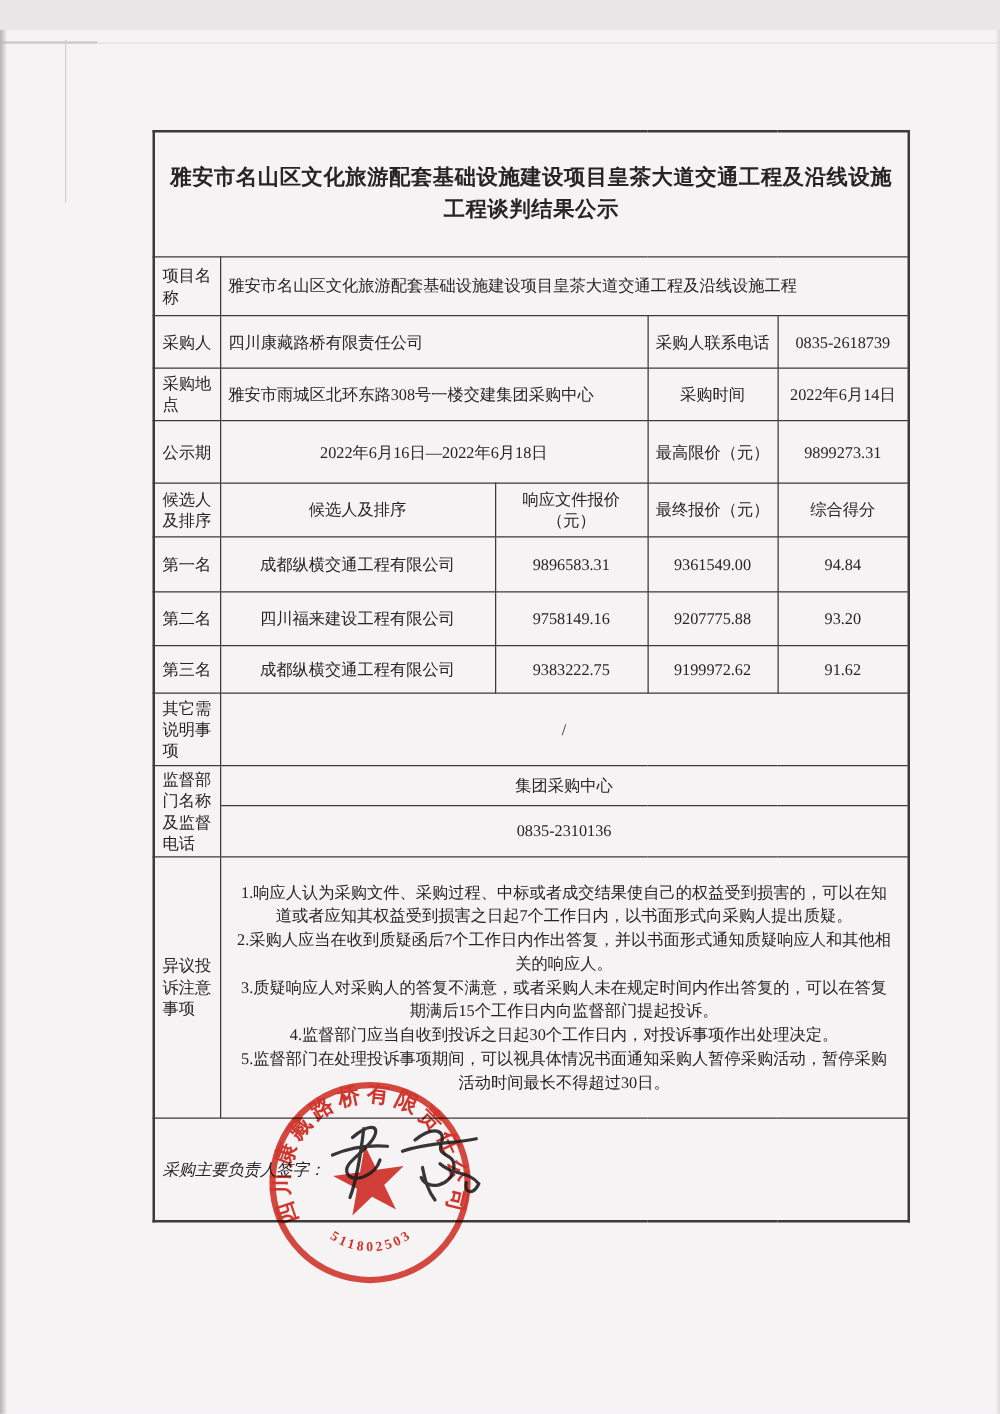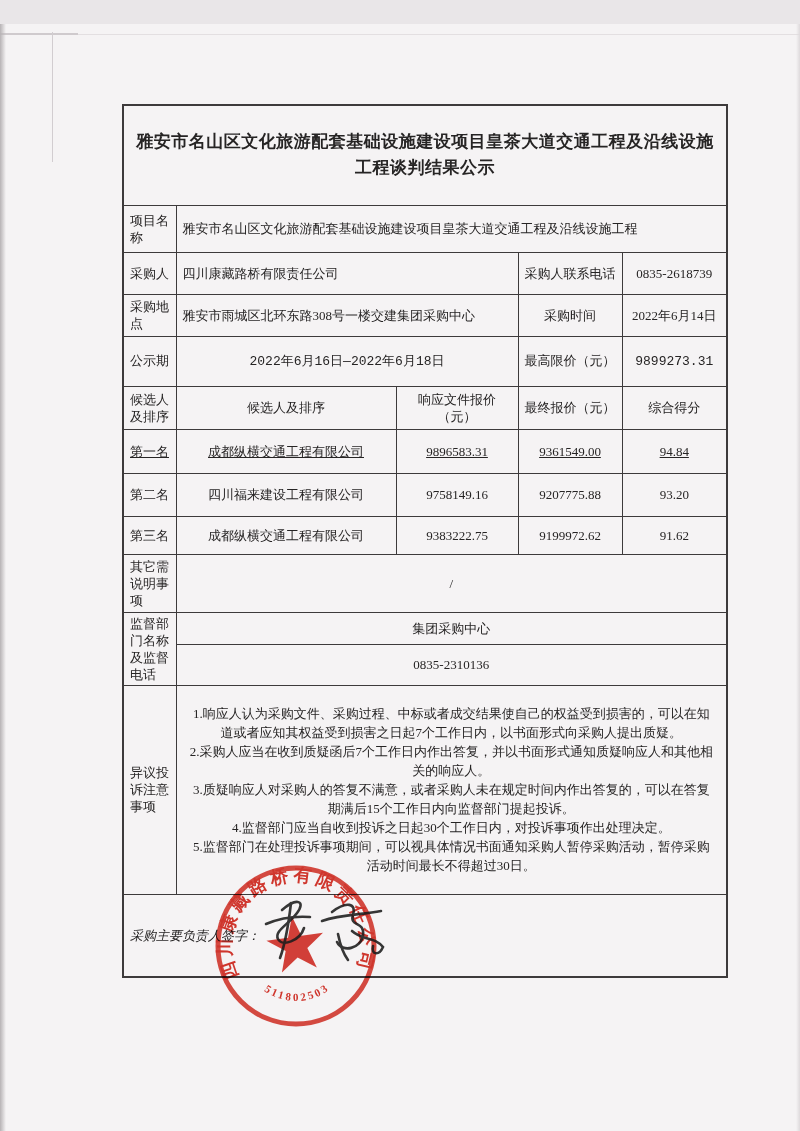--- a/index.html
+++ b/index.html
@@ -33,23 +33,23 @@
     border:1px solid #3d3a3b;
     padding:2px 6px;
     vertical-align:middle;
     word-break:break-all;
     line-height:17px;
   }
   tr.r-title  {height:100px;}
   tr.r-project{height:47px;}
   tr.r-buyer  {height:42px;}
   tr.r-loc    {height:42px;}
-  tr.r-period {height:50px;font-family:Liberation Mono, monospace;}
+  tr.r-period {height:50px;}
   tr.r-chead  {height:43px;}
-  tr.r-c1     {height:44px;text-decoration:underline;}
+  tr.r-c1     {height:44px;}
   tr.r-c2     {height:43px;font-family:Liberation Serif, serif;}
   tr.r-c3     {height:38px;}
   tr.r-other  {height:58px;}
   tr.r-sup1   {height:30px;}
   tr.r-sup2   {height:38px;}
   tr.r-obj    {height:209px;}
   tr.r-sign   {height:83px;font-style:italic;}
 
   .title-cell{ text-align:center;padding:6px 12px;}
   .doc-title{

